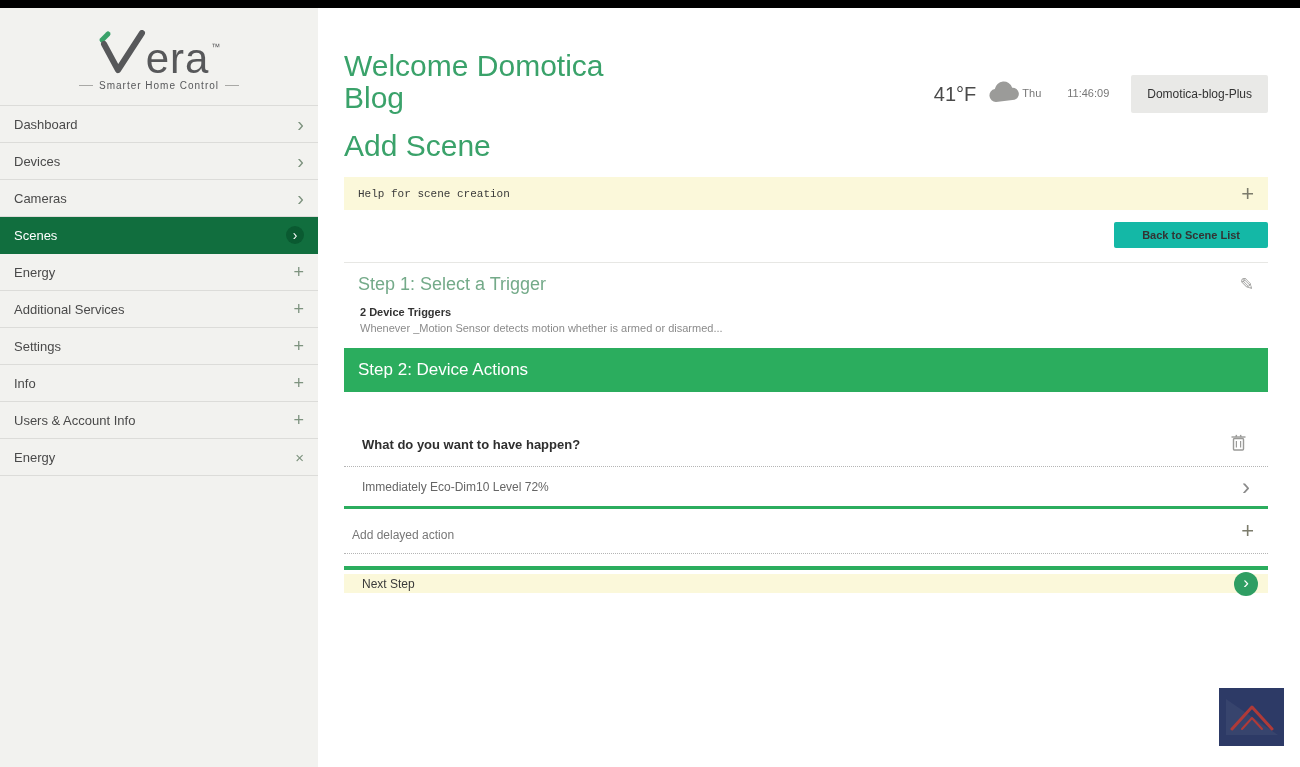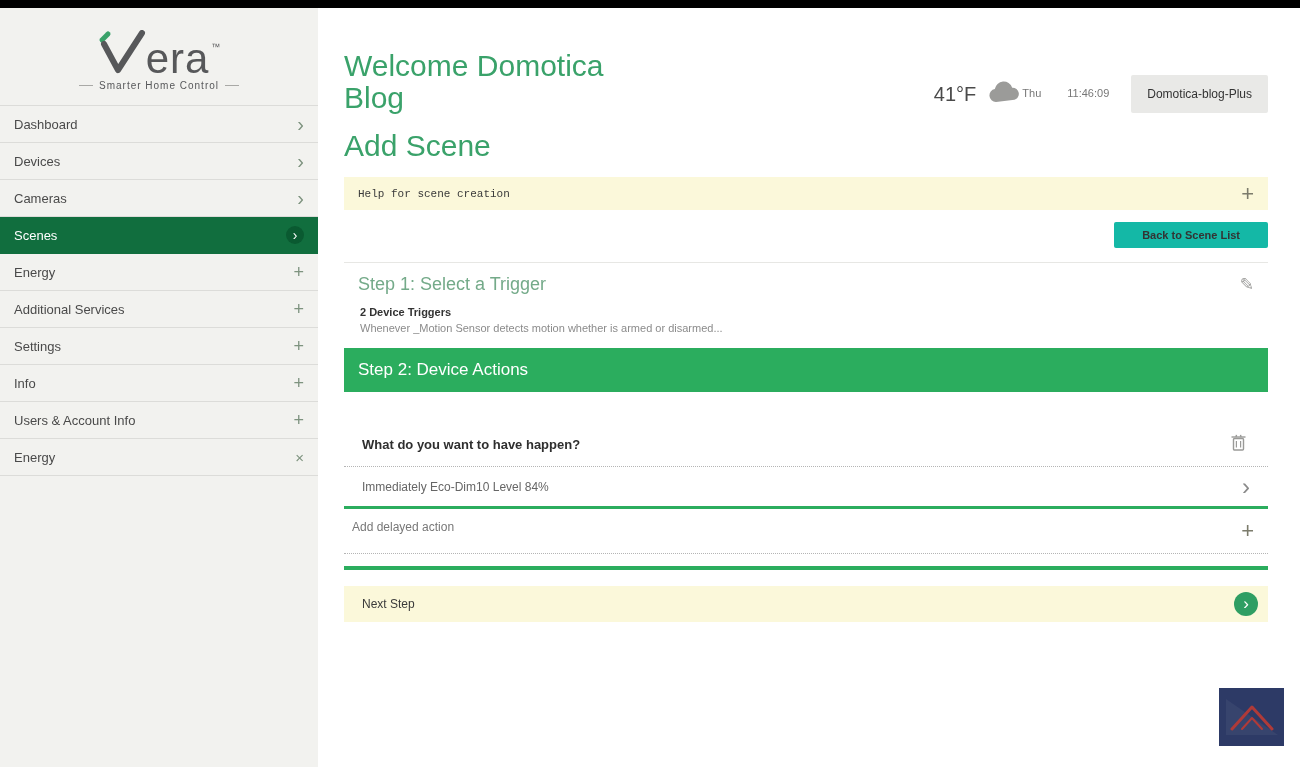--- a/index.html
+++ b/index.html
@@ -109,29 +109,29 @@
   .icon-btn { background: none; border: none; cursor: pointer; padding: 0; }
 
   .action-row {
     display: flex; align-items: center; justify-content: space-between;
     padding: 10px 18px; border-bottom: 3px solid #2bad5e; cursor: pointer;
   }
   .action-label { font-size: 12px; color: #666; }
   .row-chevron { font-size: 24px; color: #8a8a8a; line-height: 0.8; }
 
   .delayed-row {
-    display: flex; align-items: flex-start; justify-content: space-between;
+    display: flex; align-items: flex-end; justify-content: space-between;
     padding: 11px 14px 11px 8px; border-bottom: 1px dotted #b5b5b5; cursor: pointer; gap: 27px;
   }
   .delayed-label { font-size: 12px; color: #777; }
 
   .green-rule { height: 4px; background: #2bad5e; margin-top: 12px; }
 
   .next-bar {
-    margin-top: 16px; background: #fbf8da; height: 36px;
+    margin-top: 4px; background: #fbf8da; height: 19px;
     display: flex; align-items: center; justify-content: space-between;
     padding: 0 10px 0 18px; cursor: pointer;
   }
   .next-label { font-size: 12px; color: #3a3a3a; }
   .next-circle {
     width: 24px; height: 24px; border-radius: 50%; background: #2f9e63;
     display: flex; align-items: center; justify-content: center;
     color: #fff; font-size: 17px; line-height: 1; padding-bottom: 2px;
   }
 
@@ -265,21 +265,21 @@
           <line x1="0.5" y1="3" x2="14.5" y2="3" stroke="#9a9a98" stroke-width="1.4"></line>
           <line x1="5" y1="3" x2="5.5" y2="0.8" stroke="#9a9a98" stroke-width="1.4"></line>
           <line x1="10" y1="3" x2="9.5" y2="0.8" stroke="#9a9a98" stroke-width="1.4"></line>
           <line x1="5.4" y1="7" x2="5.4" y2="13.5" stroke="#9a9a98" stroke-width="1.2"></line>
           <line x1="9.6" y1="7" x2="9.6" y2="13.5" stroke="#9a9a98" stroke-width="1.2"></line>
         </svg>
       </button>
     </div>
 
     <div class="action-row">
-      <span class="action-label">Immediately Eco-Dim10 Level 84%</span>
+      <span class="action-label">Immediately Eco-Dim10 Level 72%</span>
       <span class="row-chevron">›</span>
     </div>
 
     <div class="delayed-row">
       <span class="delayed-label">Add delayed action</span>
       <span class="plus-glyph">+</span>
     </div>
 
     <div class="green-rule"></div>
 

